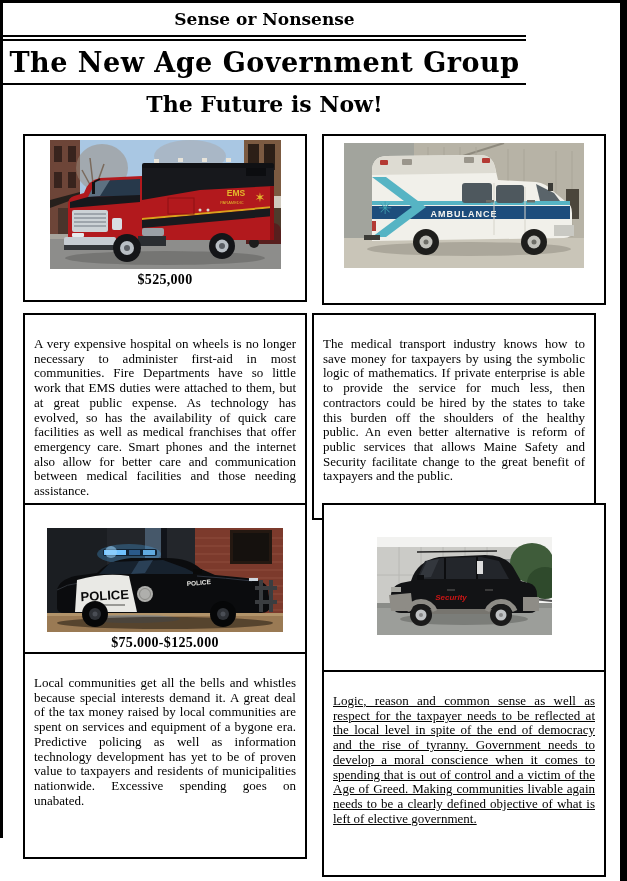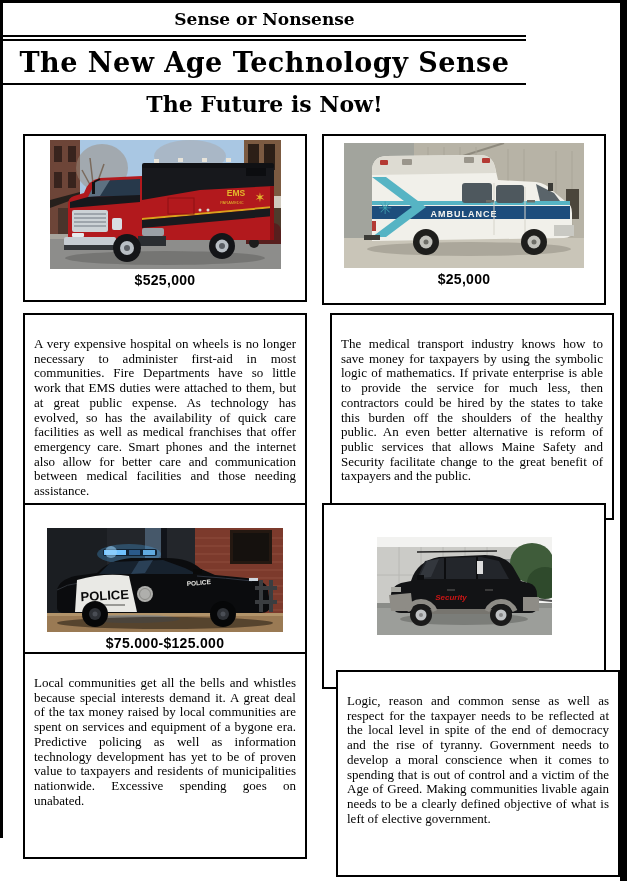--- a/index.html
+++ b/index.html
@@ -8,47 +8,47 @@
   .b-top{position:absolute;left:0;top:0;width:627px;height:3px;background:#000;}
   .b-left{position:absolute;left:0;top:0;width:3px;height:838px;background:#000;}
   .b-right{position:absolute;right:0;top:0;width:7px;height:881px;background:#000;}
   .band{position:absolute;left:3px;width:523px;display:flex;align-items:center;justify-content:center;font-weight:bold;background:#fff;}
   .band-kicker{top:3px;height:32px;border-bottom:2px solid #000;font-size:17px;}
   .band-title{top:39px;height:42px;border-top:2px solid #000;border-bottom:2px solid #000;font-size:27px;letter-spacing:.5px;}
   .band-subtitle{top:85px;height:38px;font-size:22px;}
   .cell{position:absolute;border:2px solid #000;background:#fff;box-sizing:content-box;overflow:hidden;}
   .photo-cell{text-align:center;}
   .photo-cell svg{display:block;margin:0 auto;}
-  .caption{font-weight:bold;font-size:14px;letter-spacing:.3px;margin-top:3px;font-family:Liberation Sans, sans-serif;}
+  .caption{font-weight:bold;font-size:14px;letter-spacing:.3px;margin-top:3px;font-family:Liberation Serif, serif;}
   .article{font-family:"Liberation Serif",serif;font-size:13px;line-height:14.7px;text-align:justify;padding:22px 9px;}
   #box-ems{left:23px;top:134px;width:280px;height:160px;padding-top:4px;}
   #box-van{left:322px;top:134px;width:280px;height:160px;}
   #box-police{left:23px;top:503px;width:280px;height:150px;}
   #box-suv{left:322px;top:503px;width:280px;height:150px;}
   #art-1{left:23px;top:313px;width:262px;height:159px;}
-  #art-2{left:330px;top:313px;width:262px;height:159px;}
+  #art-2{left:312px;top:313px;width:262px;height:159px;}
   #art-3{left:23px;top:652px;width:262px;height:159px;}
-  #art-4{left:336px;top:670px;width:262px;height:159px;}
+  #art-4{left:322px;top:670px;width:262px;height:159px;text-decoration:underline;}
   .pad-ems{padding-top:7px;}
   .pad-van{padding-top:7px;}
   .pad-police{padding-top:23px;}
   .pad-suv{padding-top:32px;}
   svg text{font-family:"Liberation Sans",sans-serif;}
 </style>
 </head>
 <body>
 
 <div class="page">
 
   <div class="b-top"></div>
   <div class="b-left"></div>
   <div class="b-right"></div>
 
   <div class="band band-kicker">Sense or Nonsense</div>
-  <div class="band band-title">The New Age Technology Sense</div>
+  <div class="band band-title">The New Age Government Group</div>
   <div class="band band-subtitle">The Future is Now!</div>
 
   <figure class="cell photo-cell pad-ems" id="box-ems" style="margin:0;">
     <svg width="231" height="129" viewBox="0 0 231 129">
       <rect width="231" height="129" fill="#a9c7e3"></rect>
       <rect x="0" y="0" width="30" height="98" fill="#6d4538"></rect>
       <rect x="4" y="6" width="8" height="16" fill="#38231d"></rect>
         <rect x="18" y="6" width="8" height="16" fill="#38231d"></rect>
       <rect x="4" y="32" width="8" height="16" fill="#38231d"></rect>
         <rect x="18" y="32" width="8" height="16" fill="#38231d"></rect>
@@ -143,21 +143,20 @@
       <rect x="20" y="92" width="16" height="5" fill="#3c3c38"></rect>
       <rect x="210" y="82" width="20" height="11" fill="#c9c9c3"></rect>
       <rect x="204" y="40" width="5" height="8" fill="#3a3a36"></rect>
       <circle cx="82" cy="99" r="13" fill="#1e1e1c"></circle>
         <circle cx="82" cy="99" r="6.5" fill="#c2c2bc"></circle>
         <circle cx="82" cy="99" r="2.5" fill="#6e6e68"></circle>
       <circle cx="190" cy="99" r="13" fill="#1e1e1c"></circle>
         <circle cx="190" cy="99" r="6.5" fill="#c2c2bc"></circle>
         <circle cx="190" cy="99" r="2.5" fill="#6e6e68"></circle>
     </svg>
-    <figcaption class="caption">$25,000</figcaption>
   </figure>
 
   <div class="cell article" id="art-1">A very expensive hospital on wheels is no longer necessary to administer first-aid in most communities. Fire Departments have so little work that EMS duties were attached to them, but at great public expense. As technology has evolved, so has the availability of quick care facilities as well as medical franchises that offer emergency care. Smart phones and the internet also allow for better care and communication between medical facilities and those needing assistance.</div>
 
   <div class="cell article" id="art-2">The medical transport industry knows how to save money for taxpayers by using the symbolic logic of mathematics. If private enterprise is able to provide the service for much less, then contractors could be hired by the states to take this burden off the shoulders of the healthy public. An even better alternative is reform of public services that allows Maine Safety and Security facilitate change to the great benefit of taxpayers and the public.</div>
 
   <figure class="cell photo-cell pad-police" id="box-police" style="margin:0;">
     <svg width="236" height="104" viewBox="0 0 236 104">
       <rect width="236" height="104" fill="#23262b"></rect>
       <rect x="0" y="0" width="60" height="90" fill="#1b1e22"></rect>

